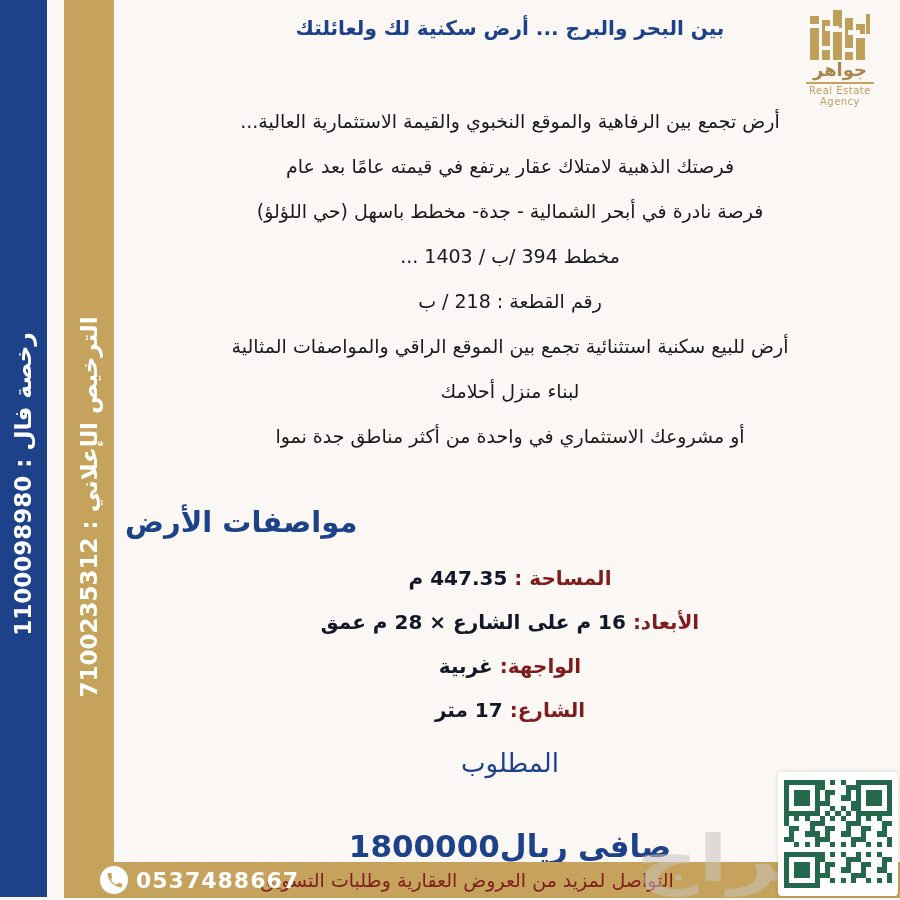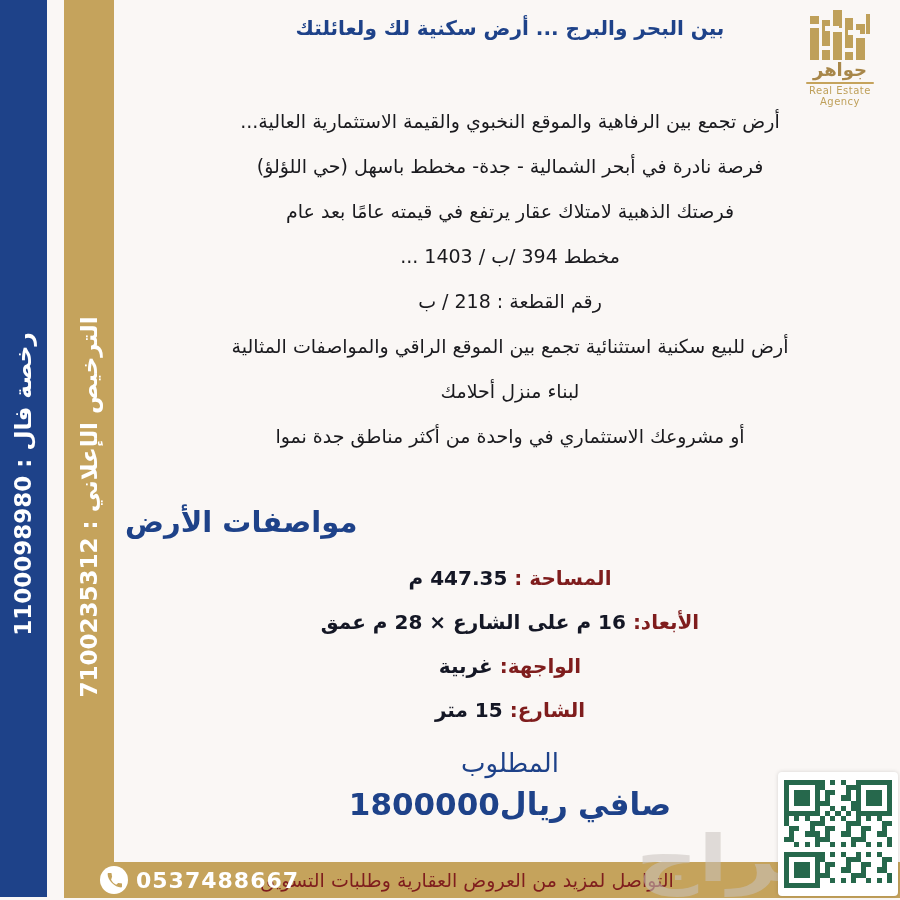--- a/index.html
+++ b/index.html
@@ -30,21 +30,21 @@
   .specs-heading { position:absolute; left:125px; right:5px; top:505px; text-align:left;
                    direction:rtl; color:#1e4289; font-size:29px; font-weight:bold; }
   .specs { position:absolute; left:125px; right:5px; top:556px; }
   .spec-row { height:44px; display:flex; align-items:center; justify-content:center;
               direction:rtl; font-weight:bold; font-size:20px; white-space:nowrap; }
   .spec-label { color:#7f1d1d; margin-left:7px; }
   .spec-value { color:#141725; }
 
   .price-heading { position:absolute; left:125px; right:5px; top:748px; text-align:center;
                    direction:rtl; color:#1e4289; font-size:26px; font-weight:normal; }
-  .price-line { position:absolute; left:125px; right:5px; top:784px; height:40px;
+  .price-line { position:absolute; left:125px; right:5px; top:826px; height:40px;
                 display:flex; align-items:center; justify-content:center; direction:ltr;
                 color:#1e4289; font-size:31px; font-weight:bold;text-align:right; }
   .price-line span { unicode-bidi:isolate; }
   .price-suffix { margin-left:10px; }
 
   
   .footer { position:absolute; left:64px; right:0; top:862px; height:36px; background:#c5a35c; }
   .footer-message { position:absolute; left:180px; right:210px; top:0; height:36px;
                     display:flex; align-items:center; justify-content:center;
                     direction:rtl; color:#7f1d1d; font-size:19px; white-space:nowrap; }
@@ -93,22 +93,22 @@
     </svg>
     <div class="logo-name">جواهر</div>
     <div class="logo-divider"></div>
     <div class="logo-tagline">Real Estate Agency</div>
   </div>
 
   <div class="headline">بين البحر والبرج ... أرض سكنية لك ولعائلتك</div>
 
   <div class="body-copy">
     <div class="body-line">أرض تجمع بين الرفاهية والموقع النخبوي والقيمة الاستثمارية العالية...</div>
+    <div class="body-line">فرصتك الذهبية لامتلاك عقار يرتفع في قيمته عامًا بعد عام</div>
     <div class="body-line">فرصة نادرة في أبحر الشمالية - جدة- مخطط باسهل (حي اللؤلؤ)</div>
-    <div class="body-line">فرصتك الذهبية لامتلاك عقار يرتفع في قيمته عامًا بعد عام</div>
     <div class="body-line">مخطط 394 /ب / 1403 ...</div>
     <div class="body-line">رقم القطعة : 218 / ب</div>
     <div class="body-line">أرض للبيع سكنية استثنائية تجمع بين الموقع الراقي والمواصفات المثالية</div>
     <div class="body-line">لبناء منزل أحلامك</div>
     <div class="body-line">أو مشروعك الاستثماري في واحدة من أكثر مناطق جدة نموا</div>
   </div>
 
   <div class="specs-heading">مواصفات الأرض</div>
   <div class="specs">
     <div class="spec-row">
@@ -118,21 +118,21 @@
     <div class="spec-row">
       <span class="spec-label">الأبعاد:</span>
       <span class="spec-value">16 م على الشارع × 28 م عمق</span>
     </div>
     <div class="spec-row">
       <span class="spec-label">الواجهة:</span>
       <span class="spec-value">غربية</span>
     </div>
     <div class="spec-row">
       <span class="spec-label">الشارع:</span>
-      <span class="spec-value">15 متر</span>
+      <span class="spec-value">17 متر</span>
     </div>
   </div>
 
   <div class="price-heading">المطلوب</div>
   <div class="price-line">
     <span>1800000</span>
       <span>ريال</span>
     <span class="price-suffix">صافي</span>
   </div>
 

